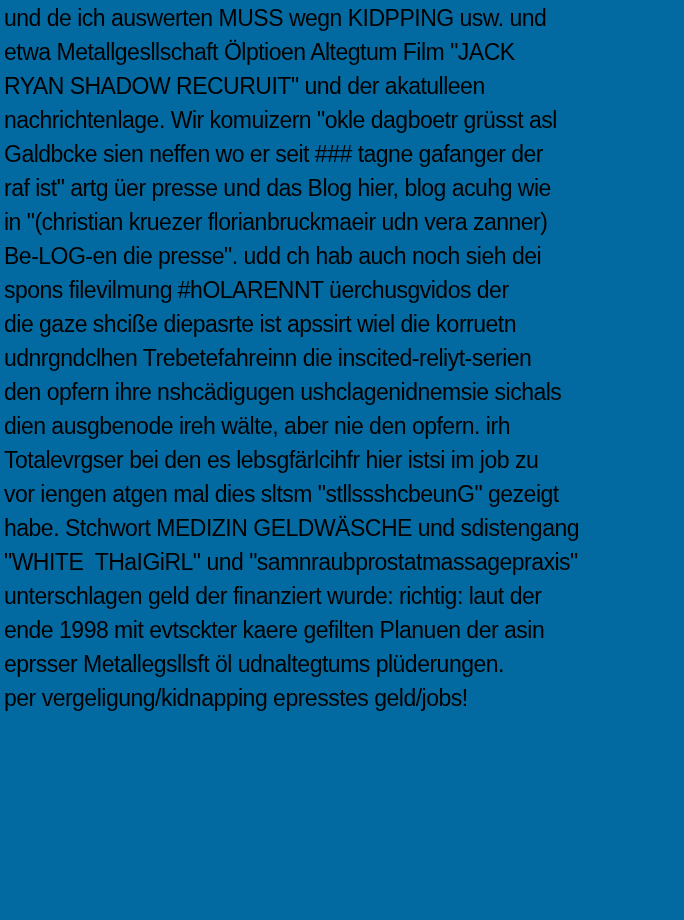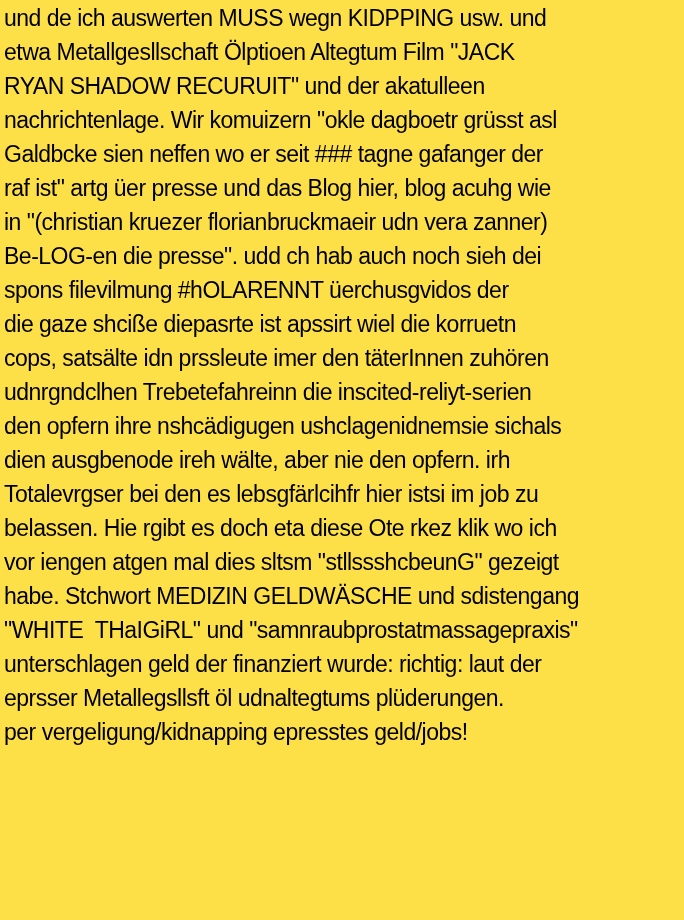--- a/index.html
+++ b/index.html
@@ -8,21 +8,21 @@
     background: #ffffff;
   }
   body {
     width: 684px;
     height: 920px;
     overflow: hidden;
   }
   .page {
     width: 684px;
     height: 920px;
-    background: #fde047;
+    background: #0369a1;
     box-sizing: border-box;
   }
   .text-block {
     padding: 1px 0 0 4px;
     font-family: "Liberation Sans", sans-serif;
     font-size: 23px;
     line-height: 34px;
     letter-spacing: -0.5px;
     color: #000000;
   }
@@ -40,26 +40,25 @@
       <div class="line">und de ich auswerten MUSS wegn KIDPPING usw. und</div>
       <div class="line">etwa Metallgesllschaft Ölptioen Altegtum Film "JACK</div>
       <div class="line">RYAN SHADOW RECURUIT" und der akatulleen</div>
       <div class="line">nachrichtenlage. Wir komuizern "okle dagboetr grüsst asl</div>
       <div class="line">Galdbcke sien neffen wo er seit ### tagne gafanger der</div>
       <div class="line">raf ist" artg üer presse und das Blog hier, blog acuhg wie</div>
       <div class="line">in "(christian kruezer florianbruckmaeir udn vera zanner)</div>
       <div class="line">Be-LOG-en die presse". udd ch hab auch noch sieh dei</div>
       <div class="line">spons filevilmung #hOLARENNT üerchusgvidos der</div>
       <div class="line">die gaze shciße diepasrte ist apssirt wiel die korruetn</div>
-      <div class="line">cops, satsälte idn prssleute imer den täterInnen zuhören</div>
       <div class="line">udnrgndclhen Trebetefahreinn die inscited-reliyt-serien</div>
       <div class="line">den opfern ihre nshcädigugen ushclagenidnemsie sichals</div>
       <div class="line">dien ausgbenode ireh wälte, aber nie den opfern. irh</div>
       <div class="line">Totalevrgser bei den es lebsgfärlcihfr hier istsi im job zu</div>
-      <div class="line">belassen. Hie rgibt es doch eta diese Ote rkez klik wo ich</div>
       <div class="line">vor iengen atgen mal dies sltsm "stllssshcbeunG" gezeigt</div>
       <div class="line">habe. Stchwort MEDIZIN GELDWÄSCHE und sdistengang</div>
       <div class="line">"WHITE  THaIGiRL" und "samnraubprostatmassagepraxis"</div>
       <div class="line">unterschlagen geld der finanziert wurde: richtig: laut der</div>
+      <div class="line">ende 1998 mit evtsckter kaere gefilten Planuen der asin</div>
       <div class="line">eprsser Metallegsllsft öl udnaltegtums plüderungen.</div>
       <div class="line">per vergeligung/kidnapping epresstes geld/jobs!</div>
     </div>
 </div>
 
 </body></html>

